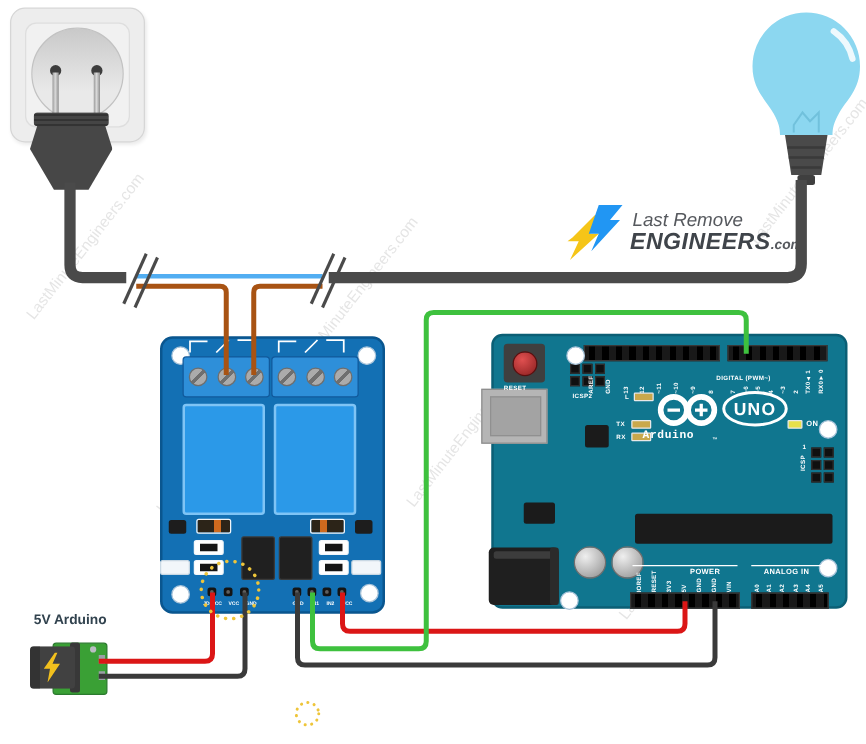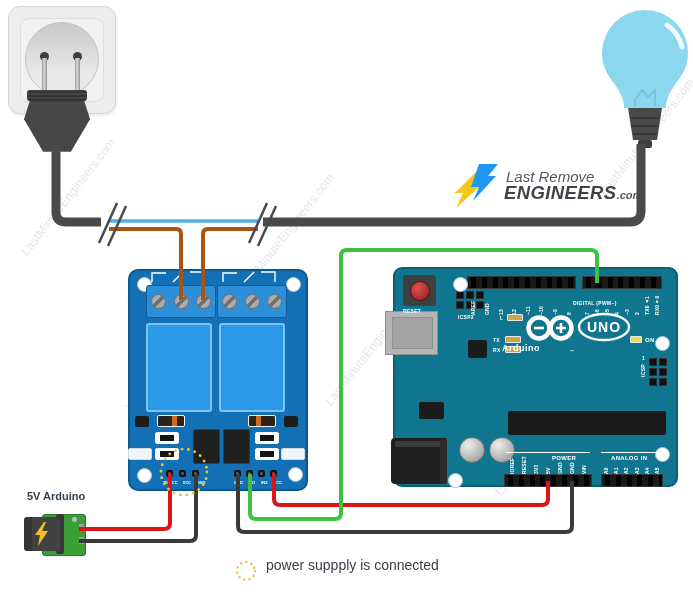--- a/index.html
+++ b/index.html
@@ -255,21 +255,21 @@
     <div class="abs silk" style="left:645px;top:337px;font-size:6px;">ON</div>
 
     <svg class="abs" style="left:522px;top:311px;" width="112" height="36" viewBox="0 0 112 36">
       <circle cx="17" cy="17" r="10.5" fill="none" stroke="#fff" stroke-width="4.5"></circle>
       <circle cx="39" cy="17" r="10.5" fill="none" stroke="#fff" stroke-width="4.5"></circle>
       <path d="M12,17 h10" stroke="#fff" stroke-width="2.6"></path>
       <path d="M34,17 h10 M39,12 v10" stroke="#fff" stroke-width="2.6"></path>
       <ellipse cx="82" cy="16" rx="25" ry="13" fill="none" stroke="#fff" stroke-width="2.4"></ellipse>
       <text x="82" y="21" text-anchor="middle" fill="#fff" font-size="14" font-weight="bold" font-family="Liberation Sans, sans-serif" letter-spacing="1">UNO</text>
     </svg>
-    <div class="abs silk" style="left:502px;top:344px;font-size:9px;letter-spacing:.5px;">Arduino</div>
+    <div class="abs silk" style="left:514px;top:344px;font-size:9px;letter-spacing:.5px;font-family:Liberation Mono, monospace;">Arduino</div>
     <div class="abs silk" style="left:570px;top:350px;font-size:4px;">™</div>
 
     <div class="abs pingrid2" style="left:649px;top:358px;">
       <i class="pg"></i>
         <i class="pg"></i>
         <i class="pg"></i>
         <i class="pg"></i>
         <i class="pg"></i>
         <i class="pg"></i>
     </div>
@@ -326,21 +326,20 @@
       <polygon points="27,2 46,2 36,14 44,14 21,39 27,25 19,25" fill="#2196f3"></polygon>
     </svg>
     <div class="abs logo-top" style="left:506px;top:169px;">Last Remove</div>
     <div class="abs" style="left:504px;top:184px;">
       <span class="logo-main">ENGINEERS</span><span class="logo-com">.com</span>
     </div>
   </div>
 
   <div>
     <div class="abs note-text" style="left:266px;top:556px;">
-      <div>power suppply is connected</div>
     </div>
   </div>
 
   <svg class="abs" style="left:0;top:0;" width="693" height="595" viewBox="0 0 693 595">
     <g fill="none">
 
       <path d="M56,146 L56,212 Q56,222 66,222 L101,222" stroke="#4a4a4a" stroke-width="9"></path>
       <path d="M263,222 L630,222 Q641,222 641,211 L641,144" stroke="#4a4a4a" stroke-width="9"></path>
 
       <path d="M109,221 L258,221" stroke="#52aef2" stroke-width="3.5"></path>

